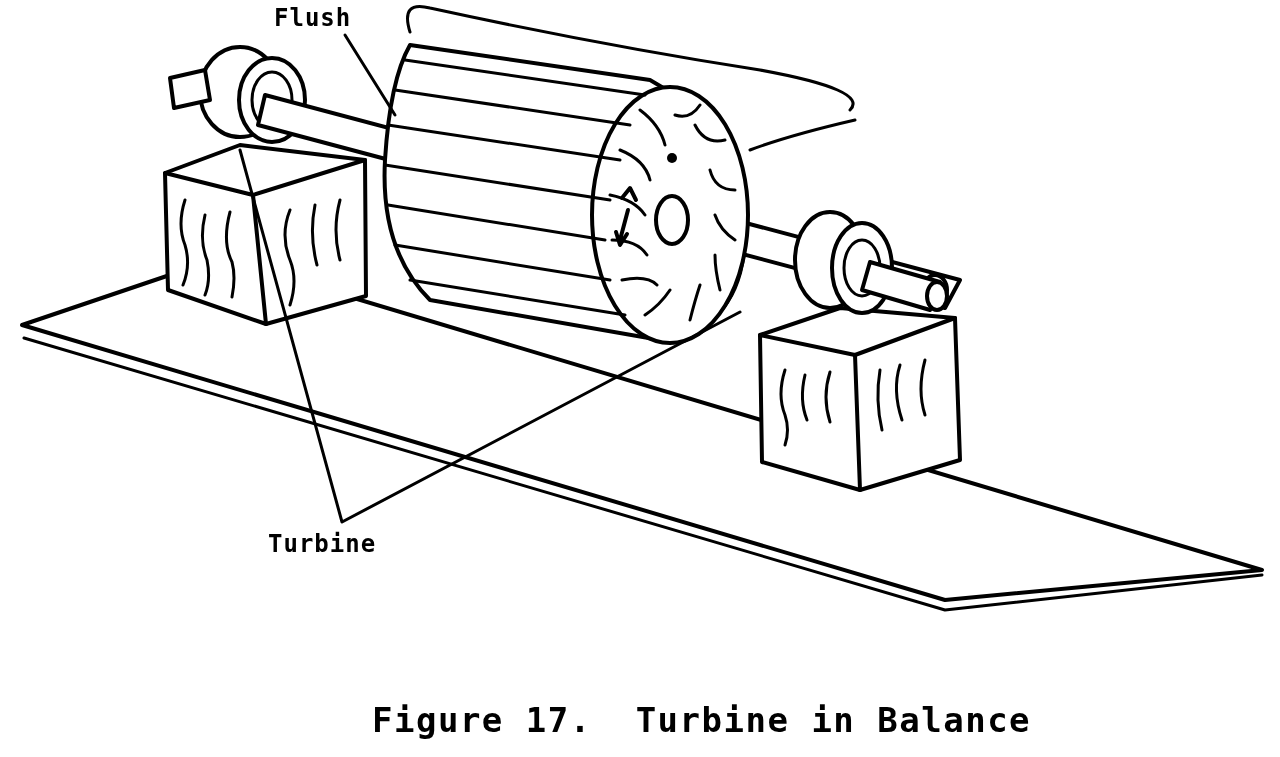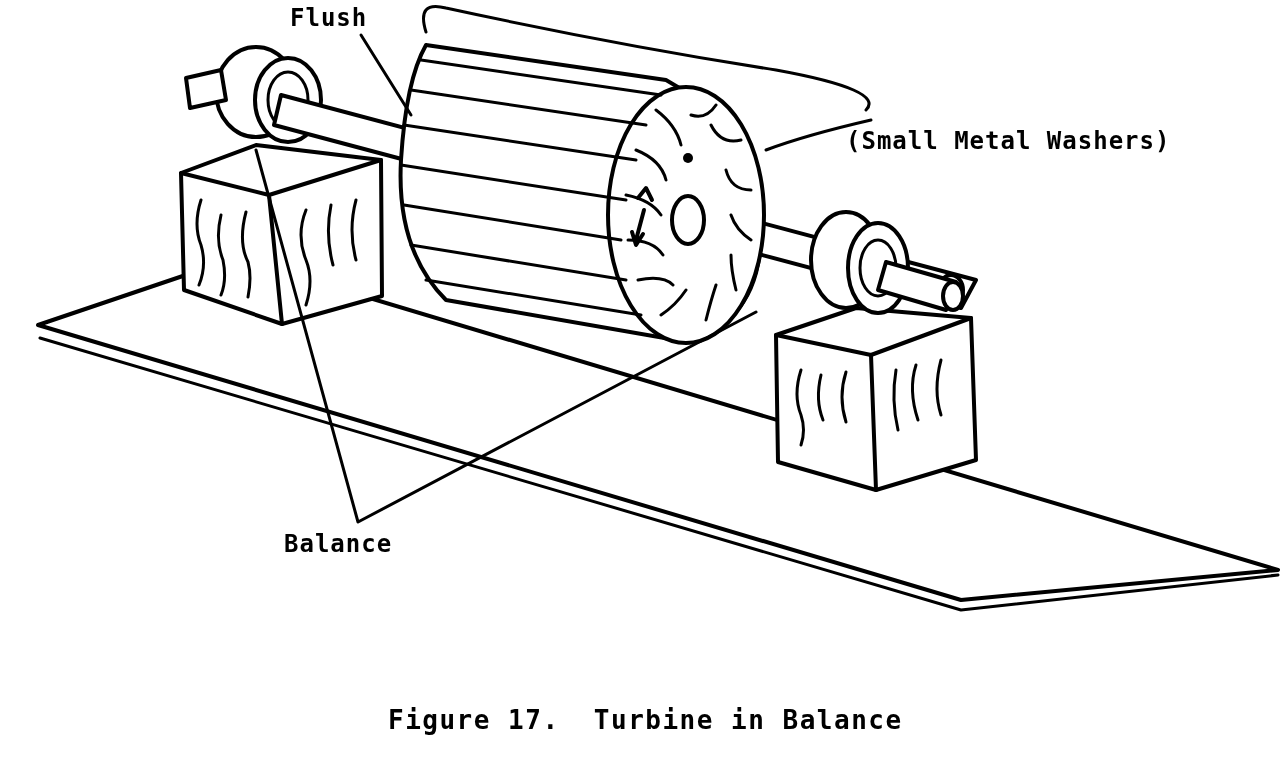--- a/index.html
+++ b/index.html
@@ -1,30 +1,30 @@
 <!DOCTYPE html>
 <html><head>
 <meta charset="utf-8">
 <style>
   html, body { margin: 0; padding: 0; background: #ffffff; }
   body { width: 1280px; height: 757px; position: relative; overflow: hidden; }
-  #stage { position: absolute; left: 16px; top: 0; width: 1088px; height: 757px; }
+  #stage { position: absolute; left: 0; top: 0; width: 1088px; height: 757px; }
   svg { position: absolute; left: 0; top: 0; }
   .ink { stroke: #000; fill: none; stroke-width: 4; stroke-linecap: round; stroke-linejoin: round; }
   .inkthin { stroke: #000; fill: none; stroke-width: 3; stroke-linecap: round; stroke-linejoin: round; }
   .fillw { fill: #fff; }
   .label {
     position: absolute; font-family: "DejaVu Sans Mono", monospace; font-weight: bold;
     color: #000; font-size: 24px; line-height: 28px; white-space: pre; letter-spacing: 1px;
   }
   #lbl-flush { left: 274px; top: 4px; }
   #lbl-bw1 { left: 866px; top: 97px; }
   #lbl-bw2 { left: 830px; top: 127px; }
   #lbl-bearings { left: 268px; top: 530px; }
-  #caption { left: 372px; top: 706px; font-size: 26px; letter-spacing: 1.5px; }
+  #caption { left: 372px; top: 706px; font-size: 34px; letter-spacing: 1.5px; }
 </style>
 </head>
 <body>
 
 <div id="stage">
 <svg width="1280" height="757" viewBox="0 0 1280 757">
 
   <g>
     <polygon class="ink fillw" points="22,325 220,258 1262,570 945,600"></polygon>
     <path class="inkthin" d="M24,338 L945,610 L1262,575"></path>
@@ -74,16 +74,15 @@
 
   <g>
     <path class="inkthin" d="M345,35 L395,115"></path>
     <path class="inkthin" d="M410,32 Q400,0 430,8 Q600,45 760,70 Q870,90 850,110"></path>
     <path class="inkthin" d="M855,120 Q790,135 750,150"></path>
     <path class="inkthin" d="M240,150 L342,522 L740,312"></path>
   </g>
 </svg>
 
 <div class="label" id="lbl-flush">Flush</div>
-<div class="label" id="lbl-bw2">(Small Metal Washers)</div>
-<div class="label" id="lbl-bearings">Balance</div>
+<div class="label" id="lbl-bearings">Turbine</div>
 <div class="label" id="caption">Figure 17.  Turbine in Balance</div>
 </div>
 
 </body></html>

